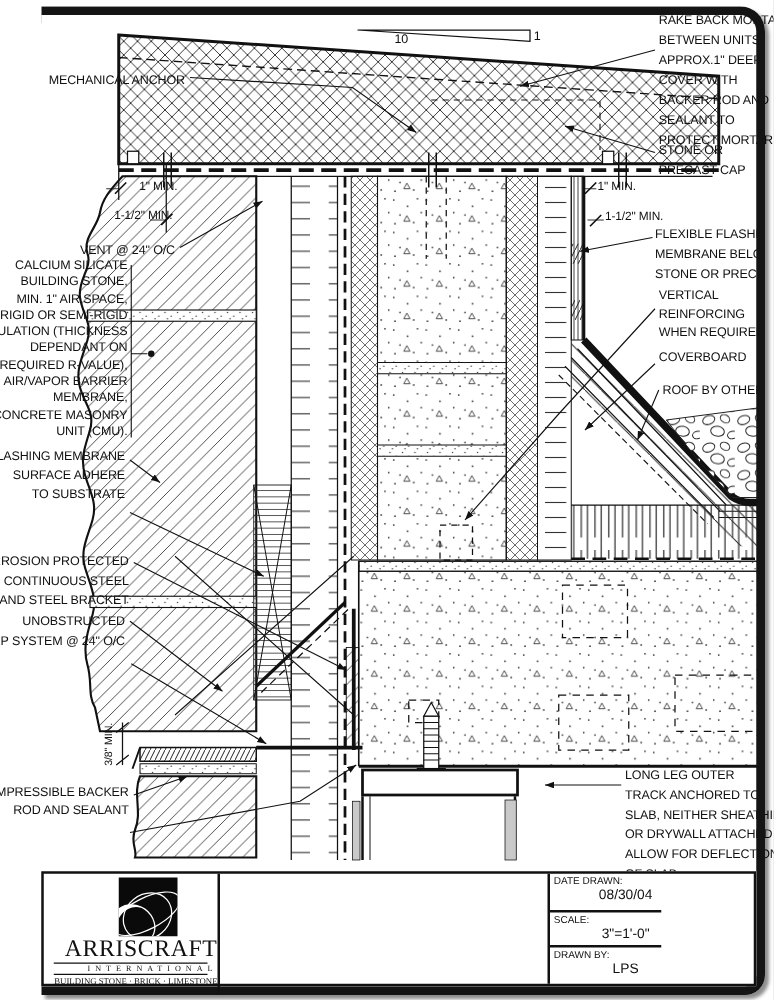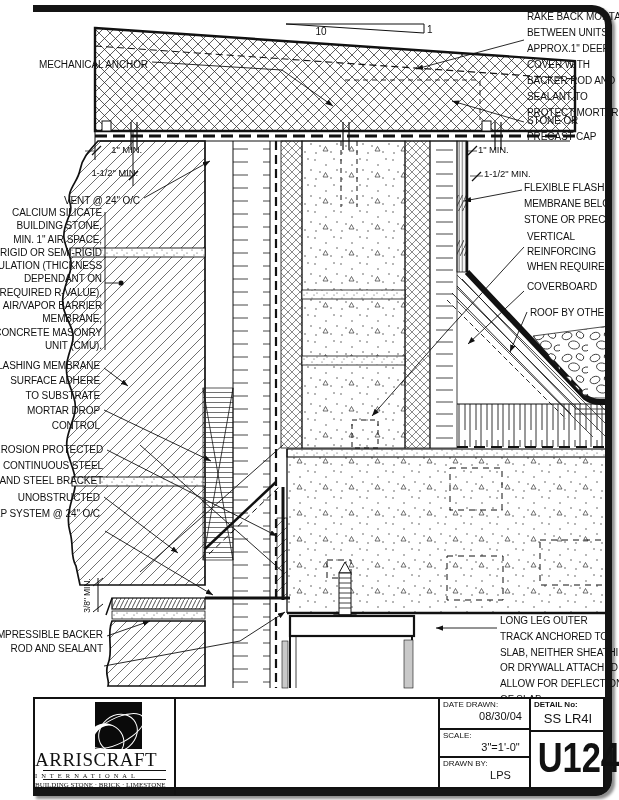--- a/index.html
+++ b/index.html
@@ -10,21 +10,21 @@
   .ll{text-align:right;}
   .rl{text-align:left;}
   .dim{font-size:9.5px;}
   #page-frame{position:absolute;left:33px;top:5px;width:579px;height:791px;box-sizing:border-box;
       border:7px solid #141414;border-left:none;border-radius:0 20px 16px 0;z-index:10;
       box-shadow:3px 3px 3px rgba(0,0,0,.45);pointer-events:none;}
   
   #tblock{position:absolute;left:33px;top:697px;width:572px;height:92px;box-sizing:border-box;
       border:2px solid #111;background:#fff;z-index:12;}
   .cell{position:absolute;box-sizing:border-box;}
-  #cell-logo{left:0;top:0;width:141px;height:96px;border-right:2px solid #111;text-align:left;}
+  #cell-logo{left:0;top:0;width:141px;height:96px;border-right:2px solid #111;text-align:right;}
   #logo-square{position:absolute;left:60px;top:3px;width:47px;height:47px;background:#0a0a0a;overflow:hidden;}
   .orbit{position:absolute;border:1.6px solid #fff;border-radius:50%;}
   #orbit1{width:58px;height:24px;left:-8px;top:16px;transform:rotate(-27deg);}
   #orbit2{width:40px;height:34px;left:2px;top:13px;transform:rotate(-40deg);border-width:1.2px;}
   #orbit3{width:30px;height:30px;left:-6px;top:22px;border-left:5px solid #fff;transform:rotate(35deg);}
   #logo-name{position:absolute;left:0;right:0;top:50px;font-family:"Liberation Serif",serif;
       font-size:19px;letter-spacing:0.5px;}
   #logo-rule1,#logo-rule2{position:absolute;left:8px;right:8px;height:1px;background:#111;}
   #logo-rule1{top:71px;} #logo-rule2{top:80px;}
   #logo-intl{position:absolute;left:0;right:0;top:72.5px;font-family:"Liberation Serif",serif;
@@ -274,22 +274,20 @@
 INSULATION (THICKNESS
 DEPENDANT ON
 REQUIRED R-VALUE),
 AIR/VAPOR BARRIER
 MEMBRANE,
 CONCRETE MASONRY
 UNIT (CMU).</div>
   <div class="lbl ll" style="right:519px;top:358px">FLASHING MEMBRANE
 SURFACE ADHERE
 TO SUBSTRATE</div>
-  <div class="lbl ll" style="right:519px;top:404px;line-height:14.5px">MORTAR DROP
-CONTROL</div>
   <div class="lbl ll" style="right:516px;top:442px;line-height:15.5px">CORROSION PROTECTED
 CONTINUOUS STEEL
 ANGLE AND STEEL BRACKET</div>
   <div class="lbl ll" style="right:519px;top:490px;line-height:15.5px">UNOBSTRUCTED
 WEEP SYSTEM @ 24" O/C</div>
   <div class="lbl ll dim" style="right:519px;top:588px;transform:rotate(-90deg);transform-origin:center;font-size:8.5px;left:64px;width:46px;text-align:center">3/8" MIN.</div>
   <div class="lbl ll" style="right:516px;top:628px;line-height:14px">COMPRESSIBLE BACKER
 ROD AND SEALANT</div>
 
   <div class="lbl rl" style="left:527px;top:9px;line-height:16px">RAKE BACK MORTAR
@@ -346,21 +344,15 @@
       <div class="drow" id="drow2">
         <span class="dl">SCALE:</span>
         <span class="dv">3"=1'-0"</span>
       </div>
       <div class="drow" id="drow3">
         <span class="dl">DRAWN BY:</span>
         <span class="dv">LPS</span>
       </div>
     </div>
 
-    <div class="cell" id="cell-detail">
-      <div id="detail-label">DETAIL No:</div>
-      <div id="detail-no">SS LR4I</div>
-      <div id="detail-divider"></div>
-      <div id="sheet-no">U124</div>
-    </div>
   </div>
 
 </div>
 
 </body></html>

